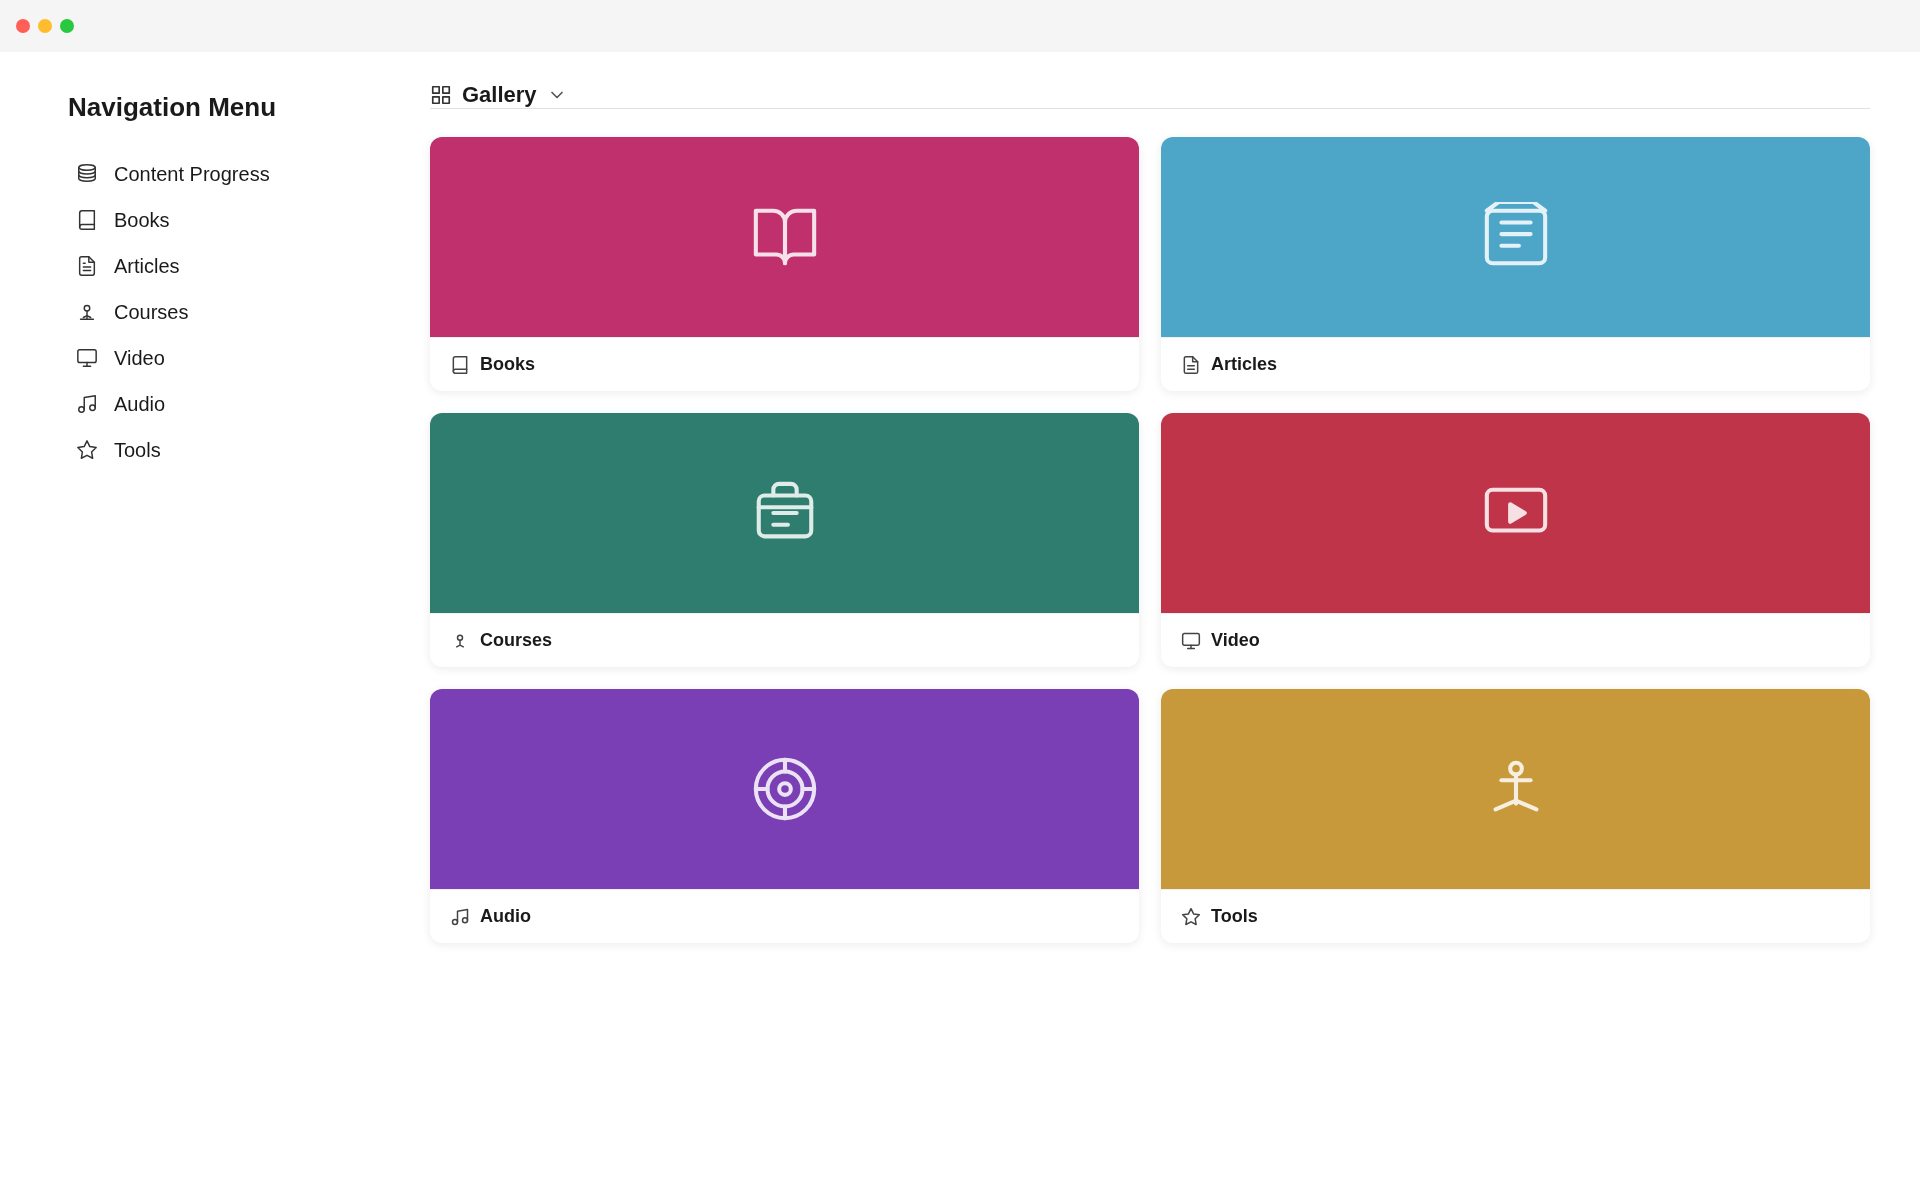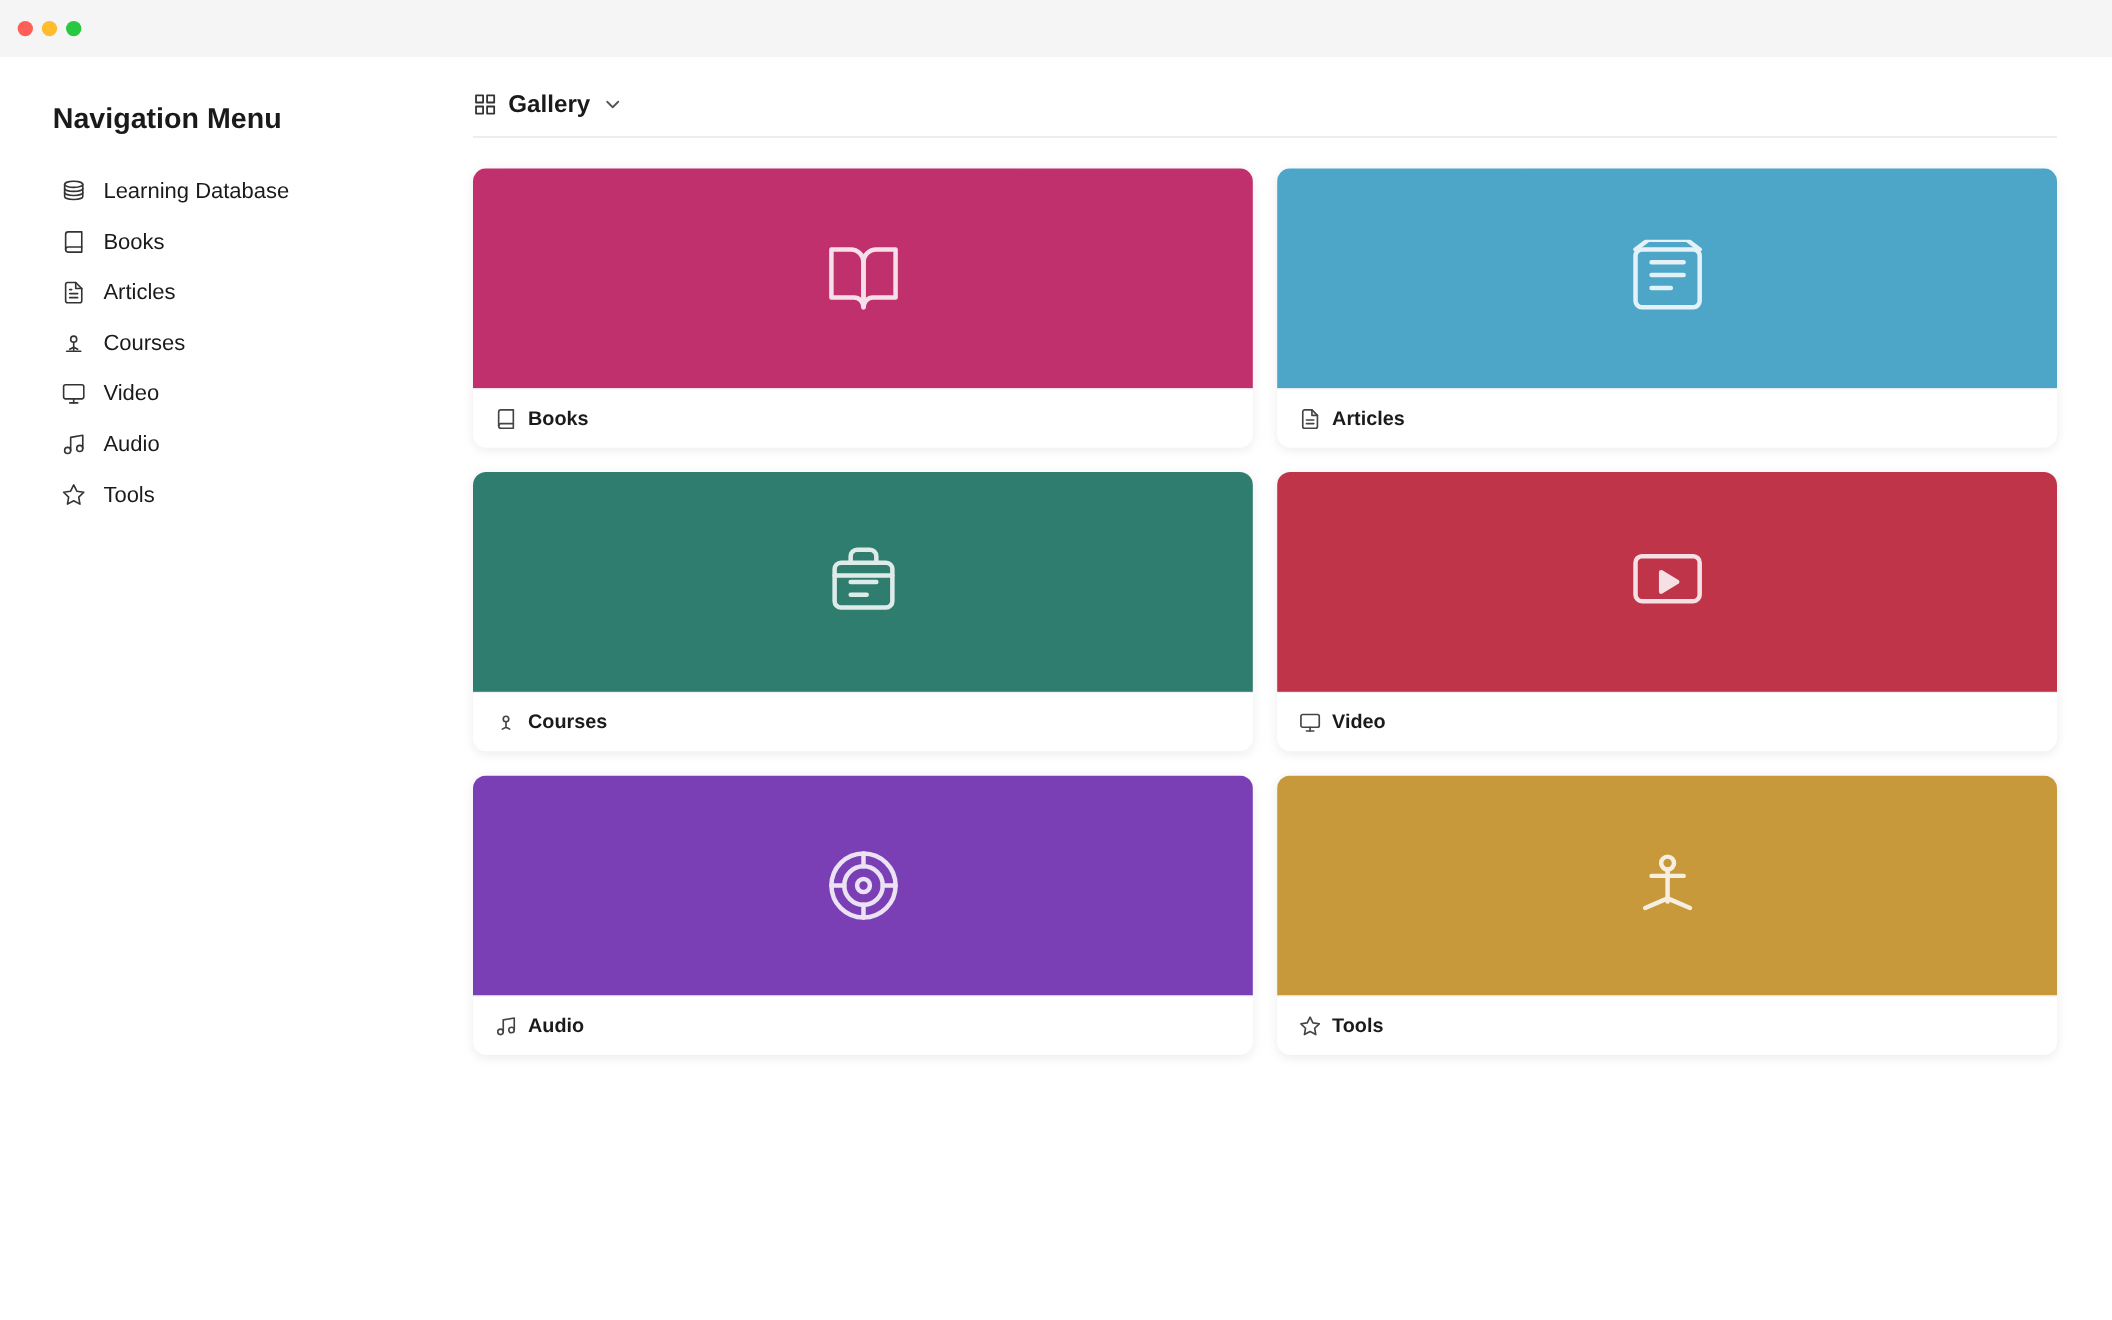--- a/index.html
+++ b/index.html
@@ -37,21 +37,21 @@
     
     .main-layout {
       display: flex;
       flex: 1;
       overflow: hidden;
     }
 
     
     .sidebar {
       width: 400px;
-      padding: 40px 48px;
+      padding: 40px 68px;
       flex-shrink: 0;
       background: #ffffff;
     }
 
     .sidebar-title {
       font-size: 26px;
       font-weight: 700;
       color: #1a1a1a;
       margin-bottom: 28px;
     }
@@ -90,21 +90,20 @@
     .content {
       flex: 1;
       padding: 30px 50px 30px 30px;
       overflow-y: auto;
     }
 
     
     .gallery-header {
       display: flex;
       gap: 10px;
-      padding-bottom: 16px;
       border-bottom: 1px solid #e0e0e0;
       margin-bottom: 28px;
     }
     .gallery-header-icon {
       color: #333;
       display: flex;
       align-items: center;
     }
     .gallery-title {
       font-size: 22px;
@@ -190,21 +189,21 @@
 
     <div class="nav-item">
       <span class="nav-icon">
         <svg viewBox="0 0 24 24" fill="none" stroke="currentColor" stroke-width="1.6" stroke-linecap="round" stroke-linejoin="round">
           <ellipse cx="12" cy="5" rx="9" ry="3"></ellipse>
           <path d="M3 5v4c0 1.66 4.03 3 9 3s9-1.34 9-3V5"></path>
           <path d="M3 9v4c0 1.66 4.03 3 9 3s9-1.34 9-3V9"></path>
           <path d="M3 13v4c0 1.66 4.03 3 9 3s9-1.34 9-3v-4"></path>
         </svg>
       </span>
-      <span class="nav-label">Learning Database</span>
+      <span class="nav-label">Content Progress</span>
     </div>
 
 
     <div class="nav-item">
       <span class="nav-icon">
         <svg viewBox="0 0 24 24" fill="none" stroke="currentColor" stroke-width="1.6" stroke-linecap="round" stroke-linejoin="round">
           <path d="M4 19.5A2.5 2.5 0 0 1 6.5 17H20"></path>
           <path d="M6.5 2H20v20H6.5A2.5 2.5 0 0 1 4 19.5v-15A2.5 2.5 0 0 1 6.5 2z"></path>
         </svg>
       </span>

